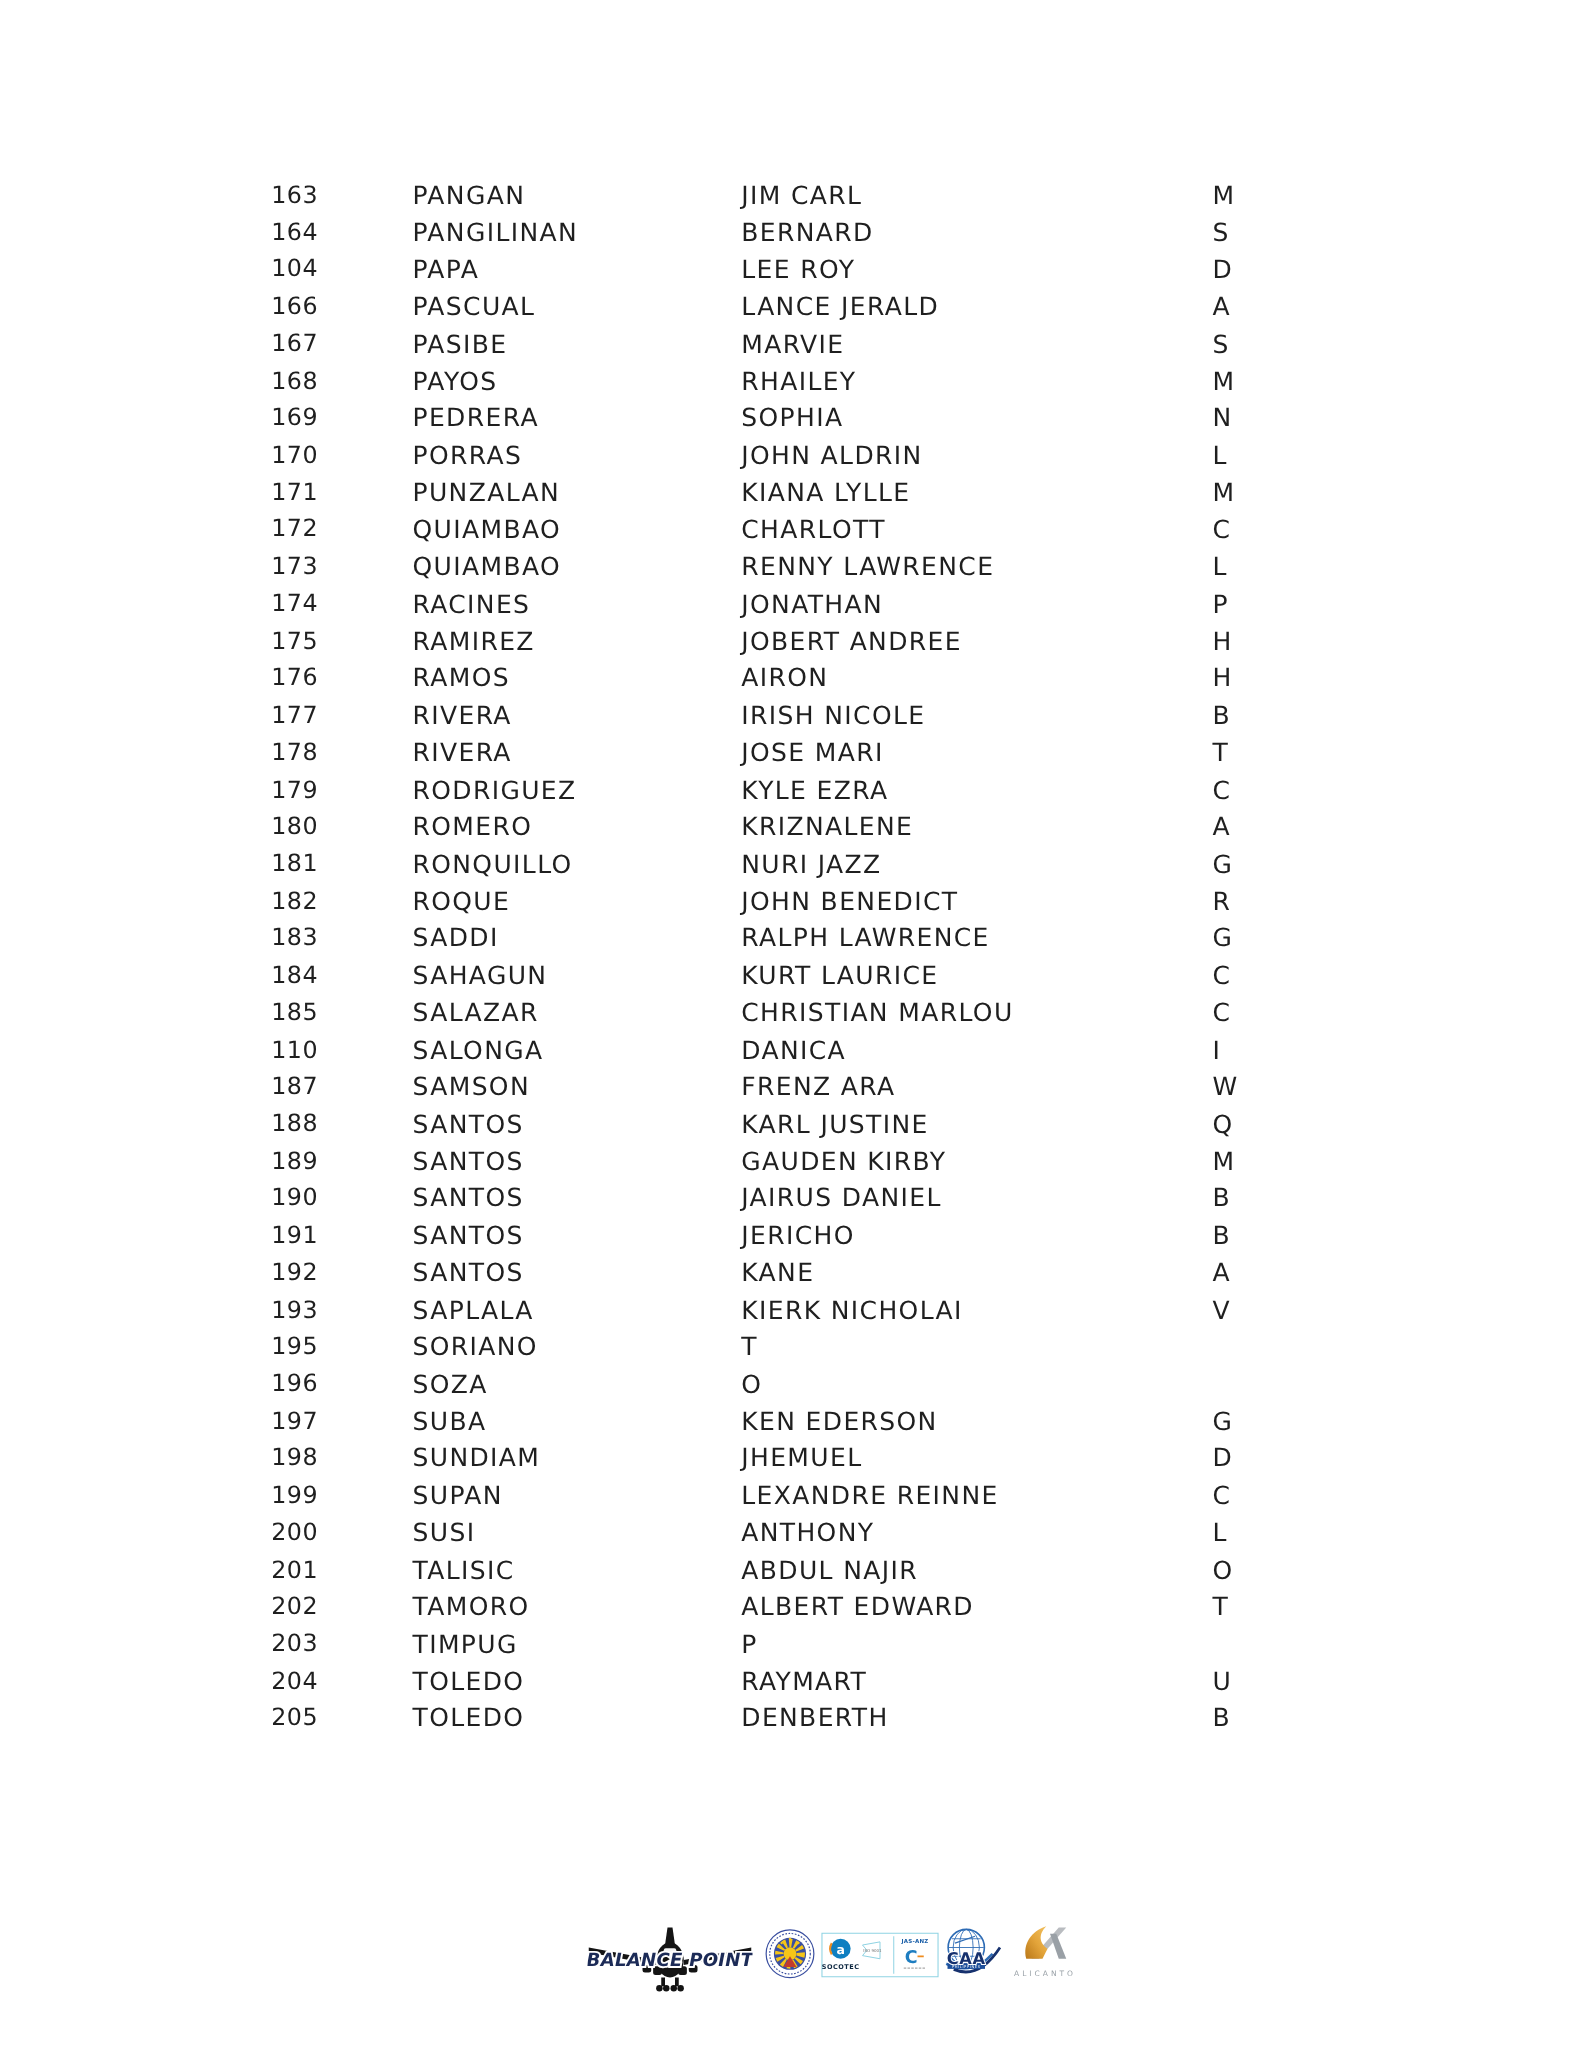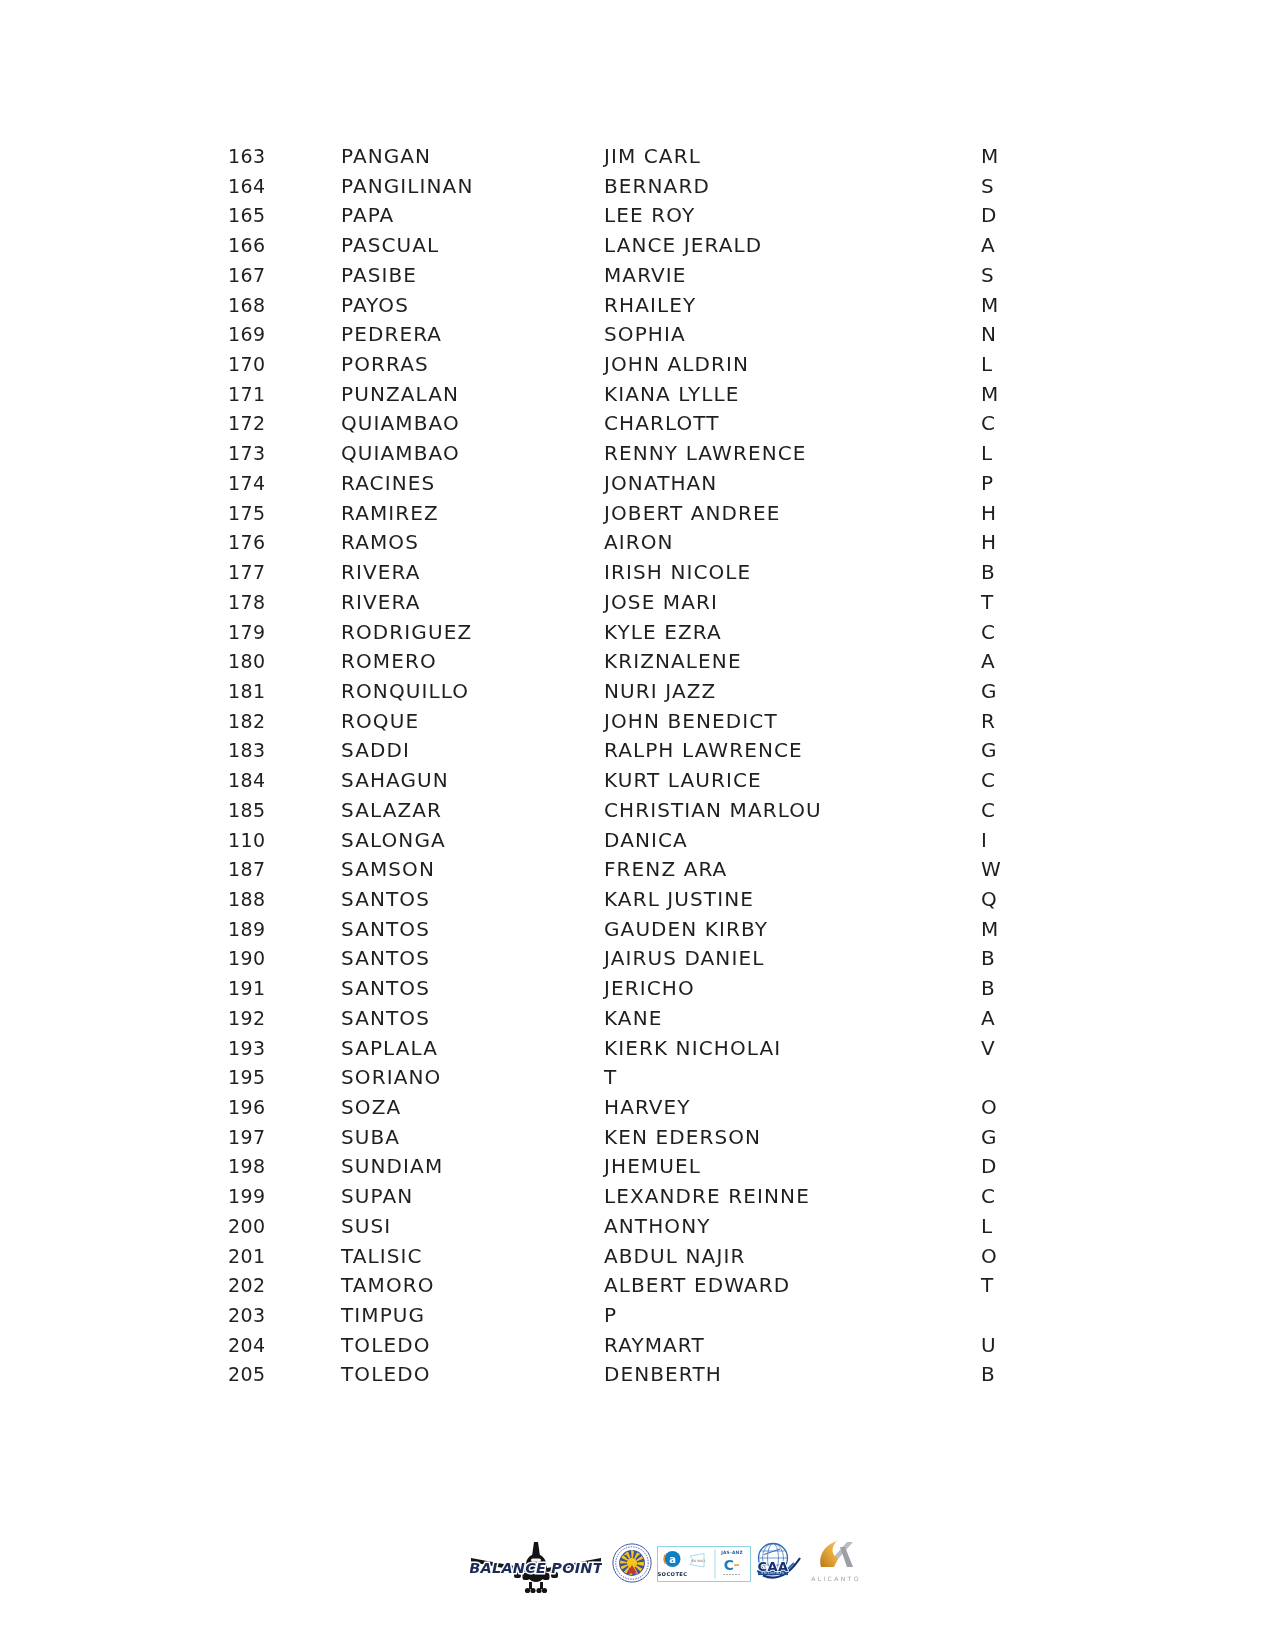--- a/index.html
+++ b/index.html
@@ -1,21 +1,21 @@
 <!DOCTYPE html>
 <html><head>
 <meta charset="utf-8">
 <style>
   html,body{margin:0;padding:0;background:#ffffff;}
   .page{
     position:relative;width:1275px;height:1650px;background:#ffffff;overflow:hidden;
     font-family:"DejaVu Sans","Liberation Sans",sans-serif;color:#1f1f1f;
   }
   .list{position:absolute;top:142px;left:0;width:100%;}
-  .row{display:flex;height:29.72px;line-height:29.72px;font-size:20px;letter-spacing:1.1px;white-space:nowrap;margin-left:11px;}
+  .row{display:flex;height:29.72px;line-height:29.72px;font-size:20px;letter-spacing:1.1px;white-space:nowrap;}
   .c-no{margin-left:217px;width:113px;font-size:19px;letter-spacing:0.4px;}
   .c-surname{width:263px;}
   .c-given{width:377px;}
   .c-mi{flex:1;}
   .footer{position:absolute;left:0;top:1533px;width:1275px;height:85px;}
   .logo{position:absolute;}
   .bp{left:470px;top:6px;}
   .seal{left:611px;top:7px;}
   .soc{left:657px;top:13px;}
   .caa{left:752px;top:8px;}
@@ -35,21 +35,21 @@
   </div>
 
   <div class="row">
     <span class="c-no">164</span>
     <span class="c-surname">PANGILINAN</span>
     <span class="c-given">BERNARD</span>
     <span class="c-mi">S</span>
   </div>
 
   <div class="row">
-    <span class="c-no">165</span>
+    <span class="c-no">104</span>
     <span class="c-surname">PAPA</span>
     <span class="c-given">LEE ROY</span>
     <span class="c-mi">D</span>
   </div>
 
   <div class="row">
     <span class="c-no">166</span>
     <span class="c-surname">PASCUAL</span>
     <span class="c-given">LANCE JERALD</span>
     <span class="c-mi">A</span>
@@ -247,21 +247,20 @@
 
   <div class="row">
     <span class="c-no">195</span>
     <span class="c-surname">SORIANO</span>
     <span class="c-mi">T</span>
   </div>
 
   <div class="row">
     <span class="c-no">196</span>
     <span class="c-surname">SOZA</span>
-    <span class="c-given">HARVEY</span>
     <span class="c-mi">O</span>
   </div>
 
   <div class="row">
     <span class="c-no">197</span>
     <span class="c-surname">SUBA</span>
     <span class="c-given">KEN EDERSON</span>
     <span class="c-mi">G</span>
   </div>
 

